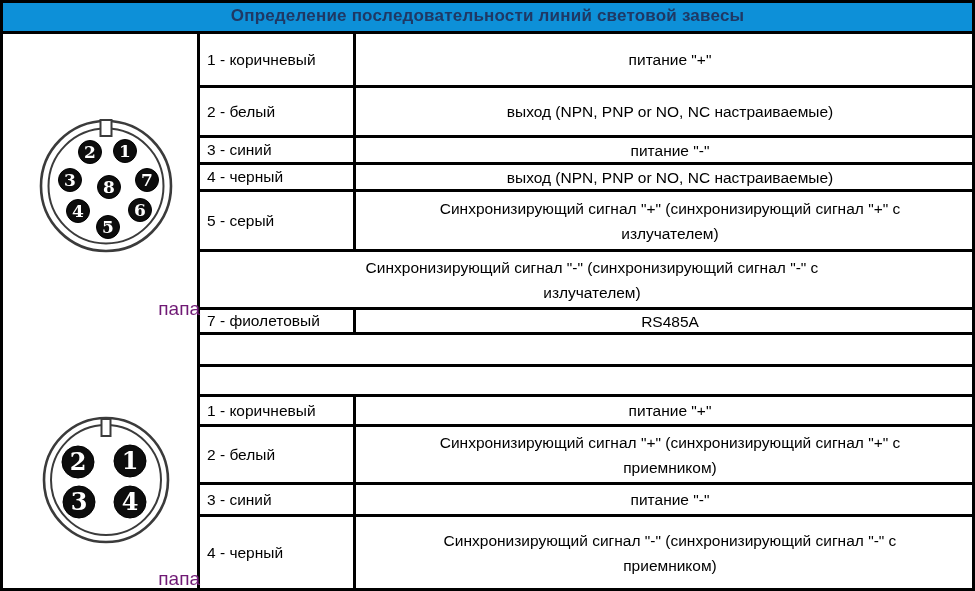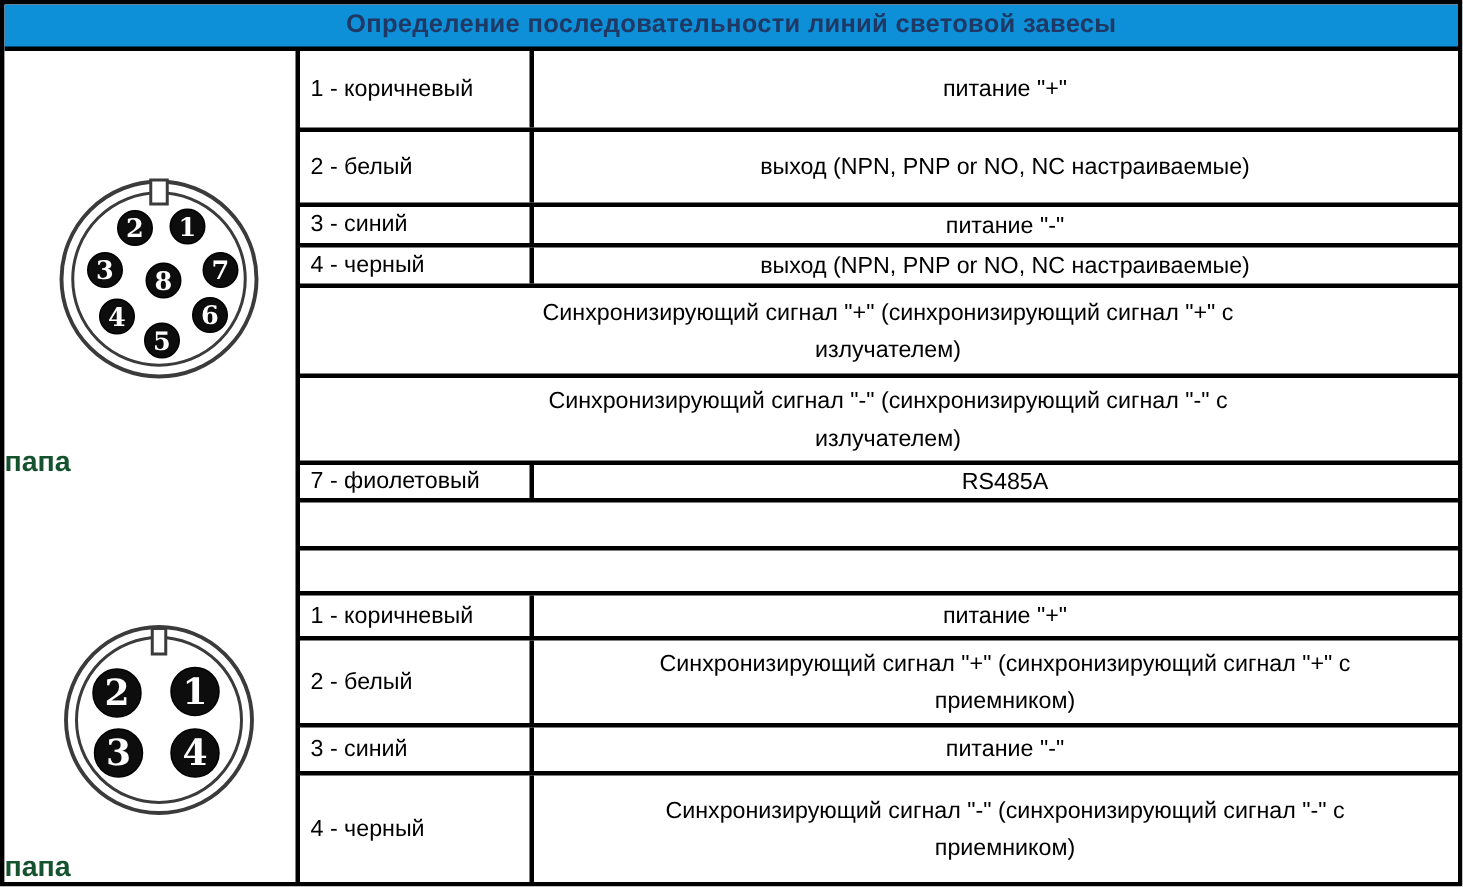--- a/index.html
+++ b/index.html
@@ -33,22 +33,22 @@
     position:absolute;left:0;top:31px;width:197px;height:554px;
     box-sizing:border-box;
     border-right:3px solid #000;
     background:#fff;
   }
   .connector-svg{position:absolute;left:30px;}
   .svg-top{top:82px;}
   .svg-bottom{top:376px;}
   .connector-label{
     position:absolute;left:0;width:197px;
-    text-align:left;
-    font-size:19px;color:#14532d;font-weight:bold;
+    text-align:right;
+    font-size:19px;color:#701a75;
   }
   .label-top{top:264px;}
   .label-bottom{top:534px;}
   
   .tablegrid{
     position:absolute;left:197px;top:31px;width:784px;height:554px;
     display:flex;flex-direction:column;
   }
   .row{
     box-sizing:border-box;
@@ -153,20 +153,21 @@
     </div>
     <div class="row h27">
       <div class="cell-pin">3 - синий</div>
       <div class="cell-fn">питание "-"</div>
     </div>
     <div class="row h27">
       <div class="cell-pin">4 - черный</div>
       <div class="cell-fn">выход (NPN, PNP or NO, NC настраиваемые)</div>
     </div>
     <div class="row h60">
+      <div class="cell-pin">5 - серый</div>
       <div class="cell-fn">Синхронизирующий сигнал "+" (синхронизирующий сигнал "+" с
 излучателем)</div>
     </div>
     <div class="row h58">
       <div class="cell-fn">Синхронизирующий сигнал "-" (синхронизирующий сигнал "-" с
 излучателем)</div>
     </div>
     <div class="row h25">
       <div class="cell-pin">7 - фиолетовый</div>
       <div class="cell-fn">RS485A</div>

